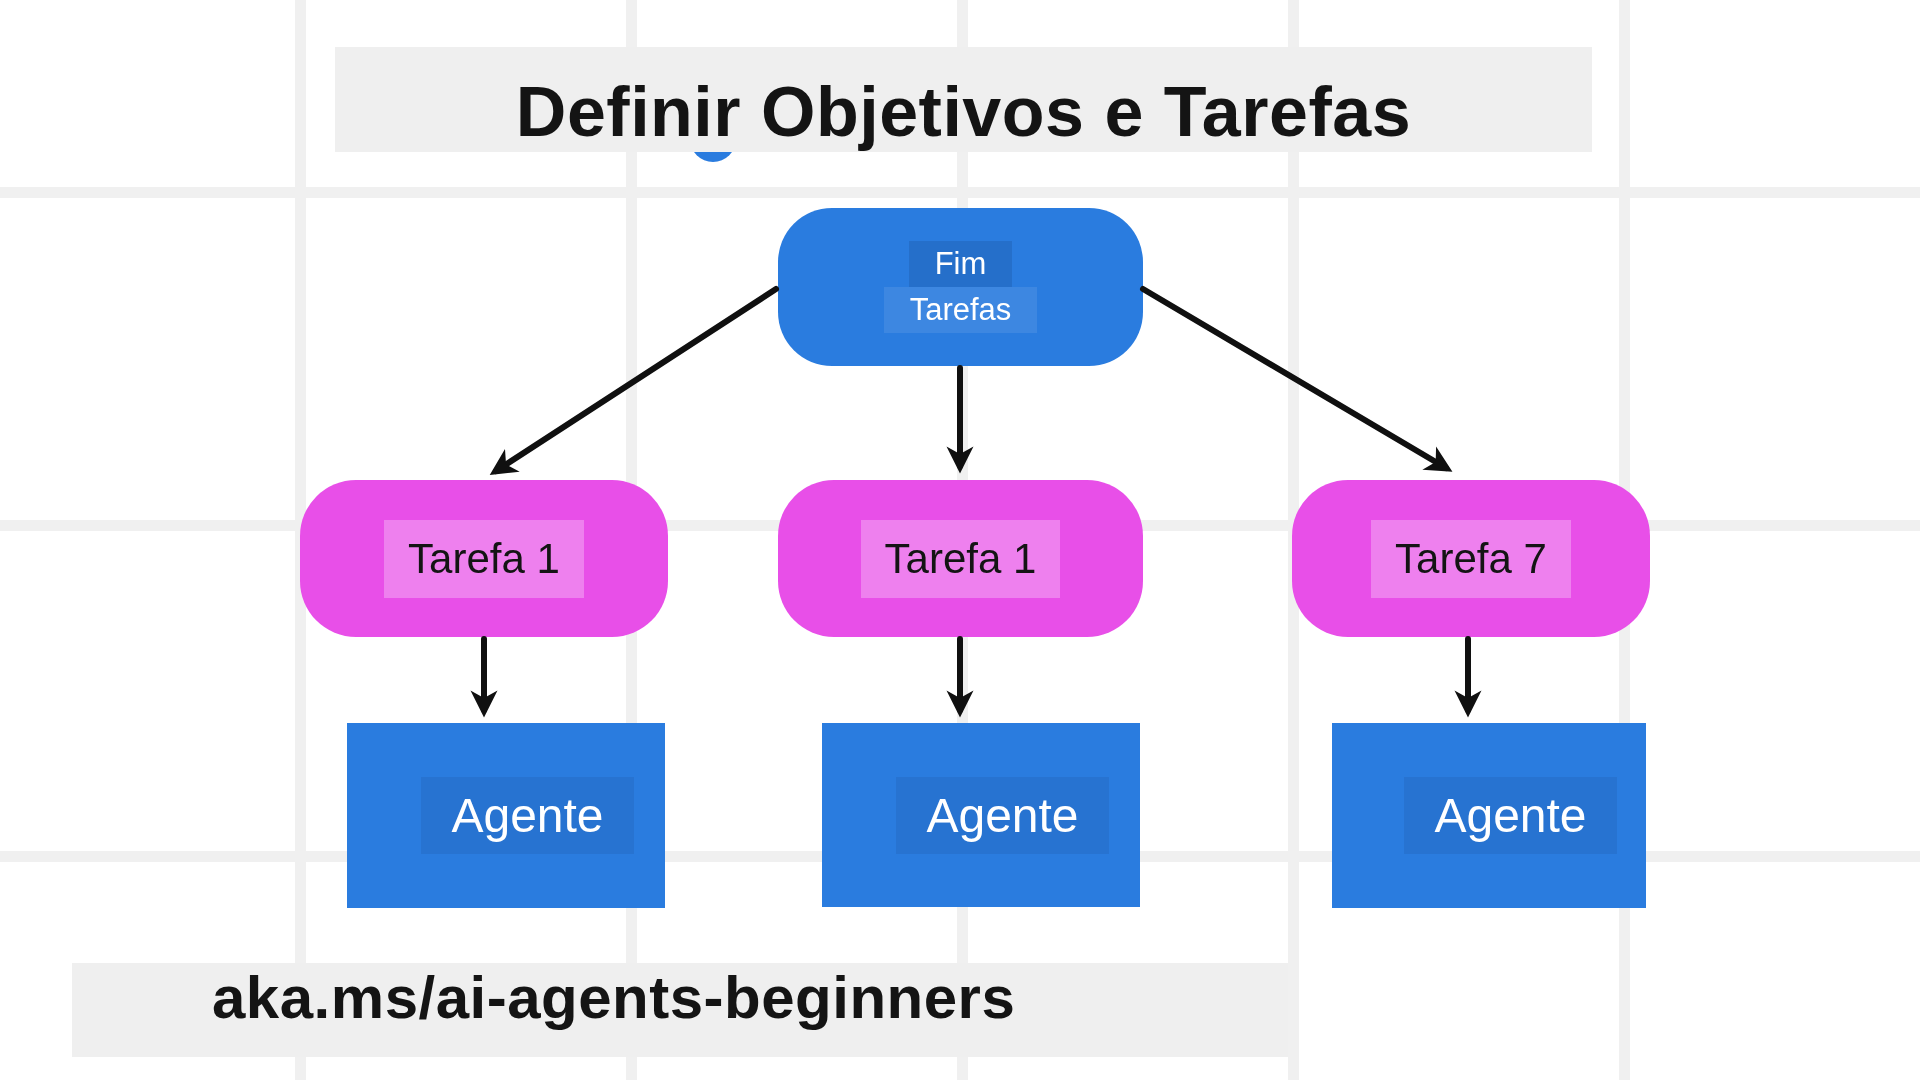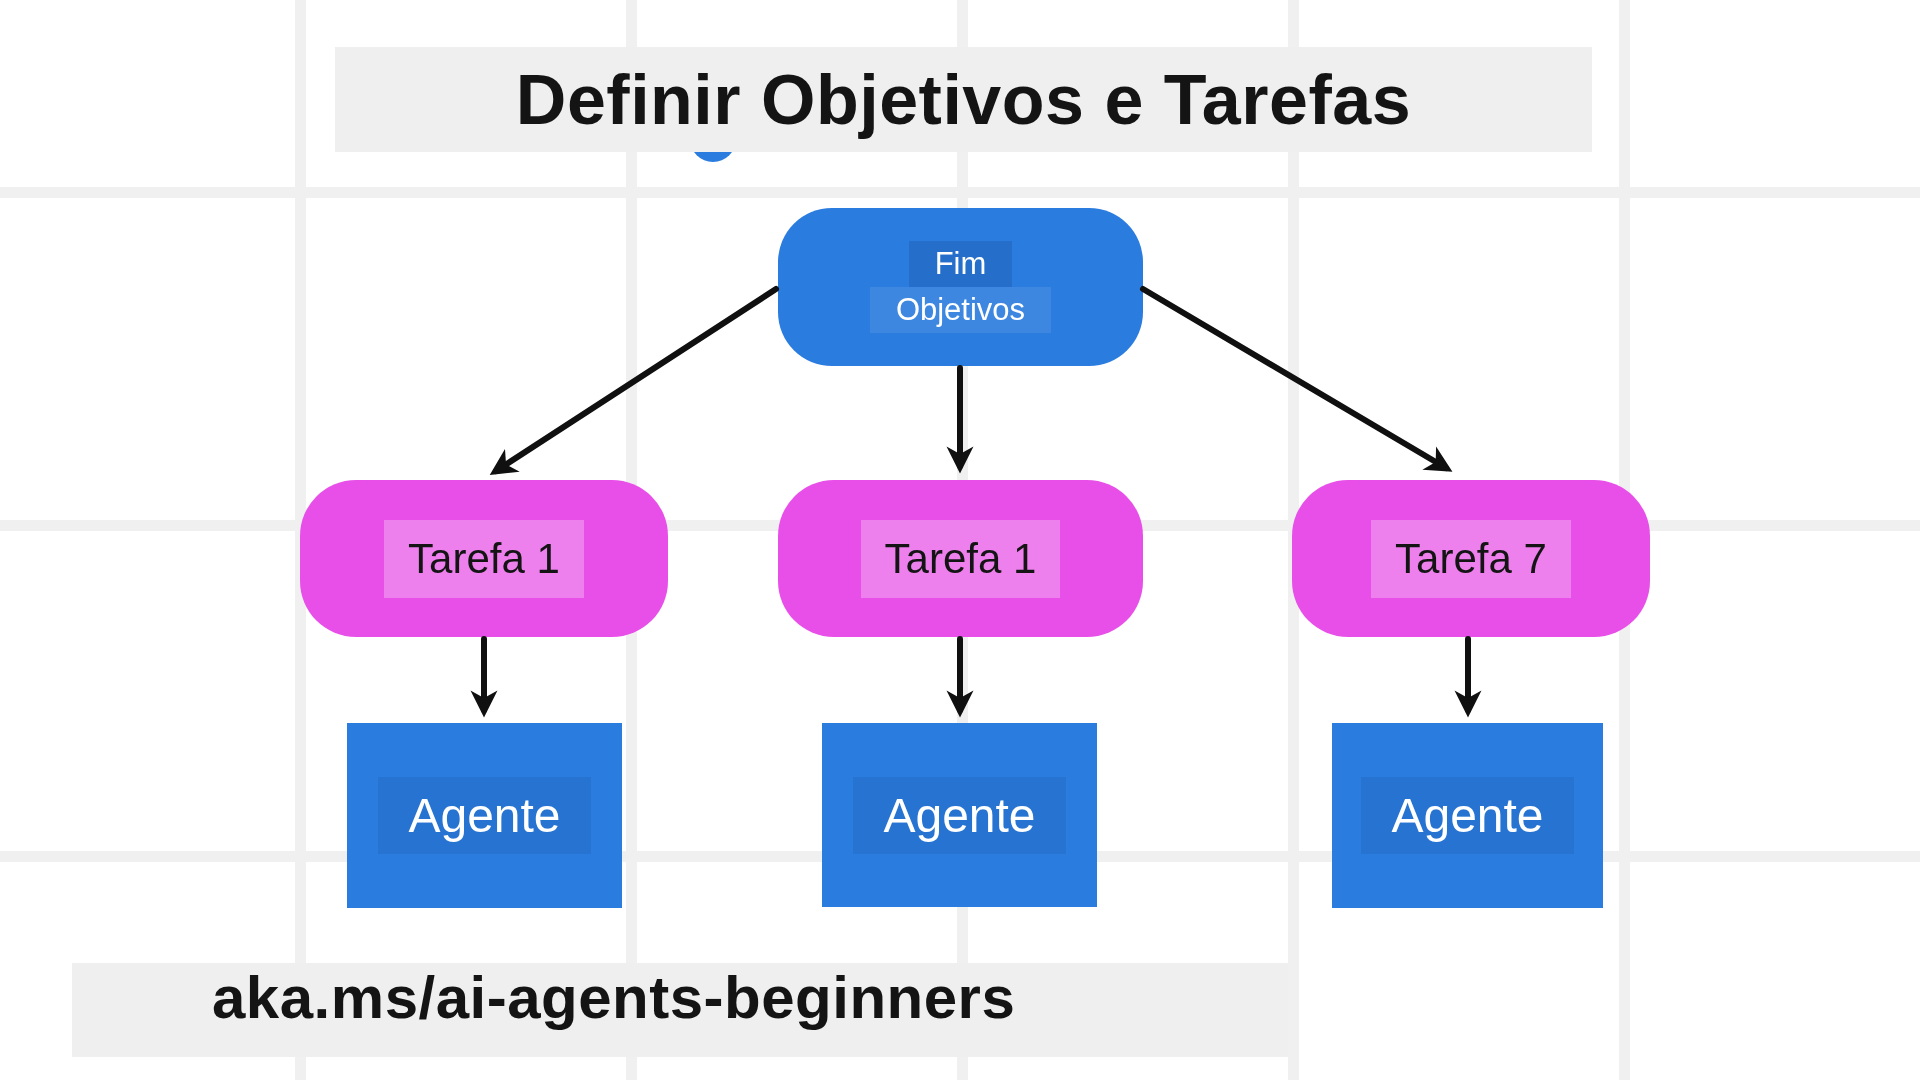--- a/index.html
+++ b/index.html
@@ -25,21 +25,21 @@
     border-radius: 50%;
     background: var(--color-blue, #2A7CDF);
     z-index: 2;
   }
 
   .title-bar {
     position: absolute;
     left: 335px; top: 47px;
     width: 1257px; height: 105px;
     background: var(--color-panel, #EFEFEF);
-    display: flex; align-items: center; justify-content: center;
+    display: flex; align-items: flex-end; justify-content: center;
     z-index: 3;
   }
   .title-bar span {
     font-size: 70px;
     font-weight: 700;
     letter-spacing: 0.5px;
     color: var(--color-text_dark, #141414);
     white-space: nowrap;
   }
 
@@ -69,21 +69,21 @@
     background: var(--color-magenta, #E84FE8);
     border-radius: 56px;
   }
   .task .chip {
     color: var(--color-text_dark, #141414);
     font-size: 42px;
     padding: 15px 24px;
     background: rgba(255,255,255,0.28);
   }
 
-  .agent { background: var(--color-blue, #2A7CDF); }
+  .agent { background: var(--color-blue, #2A7CDF); padding-left: 43px; }
   .agent .chip {
     color: var(--color-text_light, #FFFFFF);
     font-size: 48px;
     padding: 11px 30px;
     background: rgba(0,0,30,0.07);
   }
 
   .footer-bar {
     position: absolute;
     left: 72px; top: 963px;
@@ -133,21 +133,21 @@
       <path d="M960,368 L960,466" marker-end="url(#ah)"></path>
       <path d="M1143,289 L1446,468" marker-end="url(#ah)"></path>
       <path d="M484,639 L484,710" marker-end="url(#ah)"></path>
       <path d="M960,639 L960,710" marker-end="url(#ah)"></path>
       <path d="M1468,639 L1468,710" marker-end="url(#ah)"></path>
     </g>
   </svg>
 
   <div class="node root" style="left:778px; top:208px; width:365px; height:158px;">
     <span class="chip chip-dark">Fim</span>
-    <span class="chip chip-light">Objetivos</span>
+    <span class="chip chip-light">Tarefas</span>
   </div>
 
   <div class="node task" style="left:300px; top:480px; width:368px; height:157px;">
     <span class="chip">Tarefa 1</span>
   </div>
   <div class="node task" style="left:778px; top:480px; width:365px; height:157px;">
     <span class="chip">Tarefa 1</span>
   </div>
   <div class="node task" style="left:1292px; top:480px; width:358px; height:157px;">
     <span class="chip">Tarefa 7</span>

